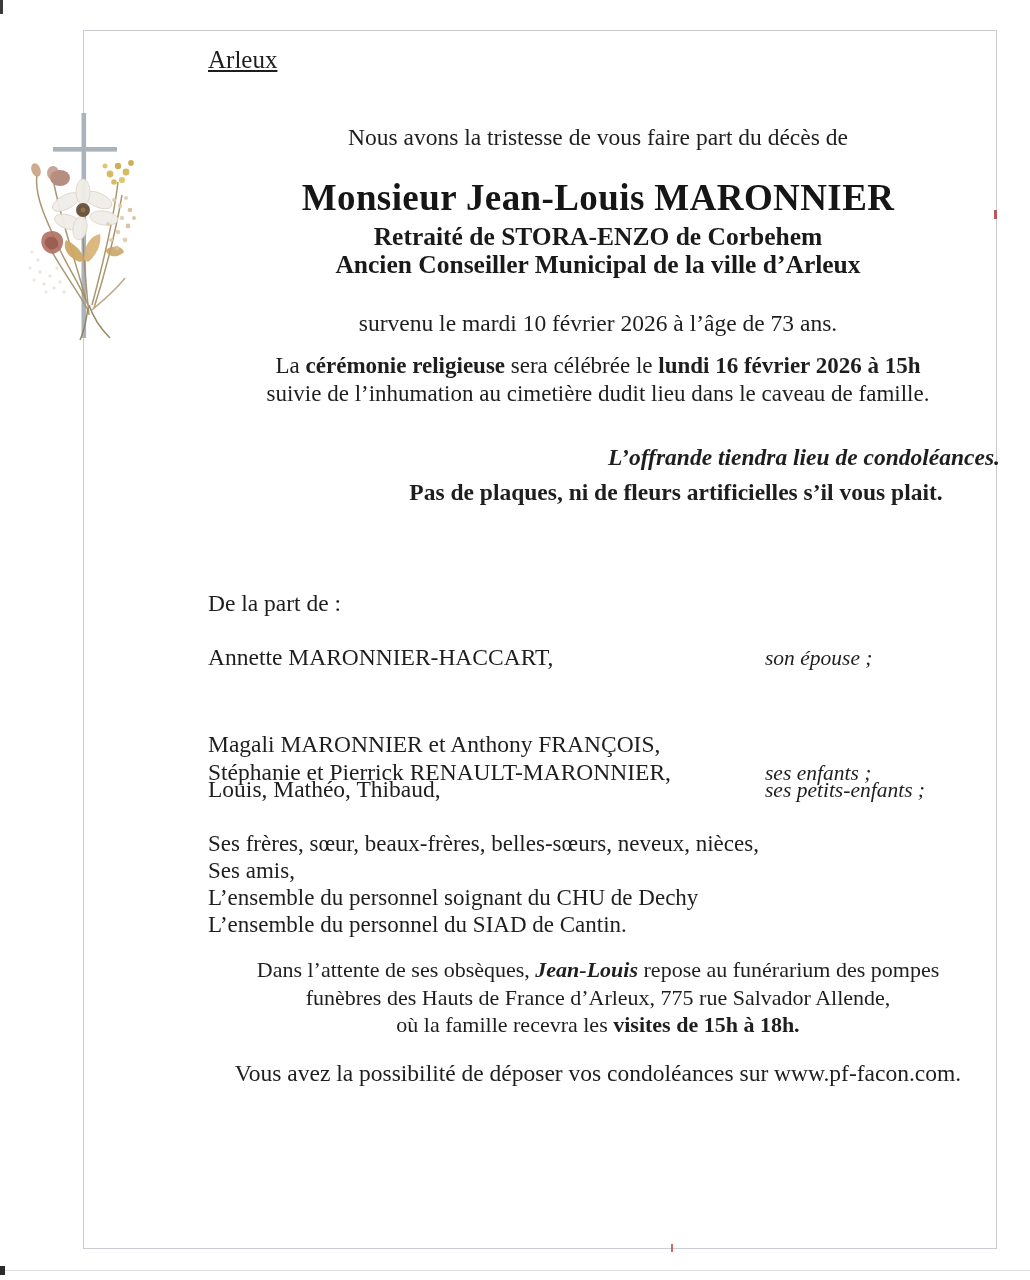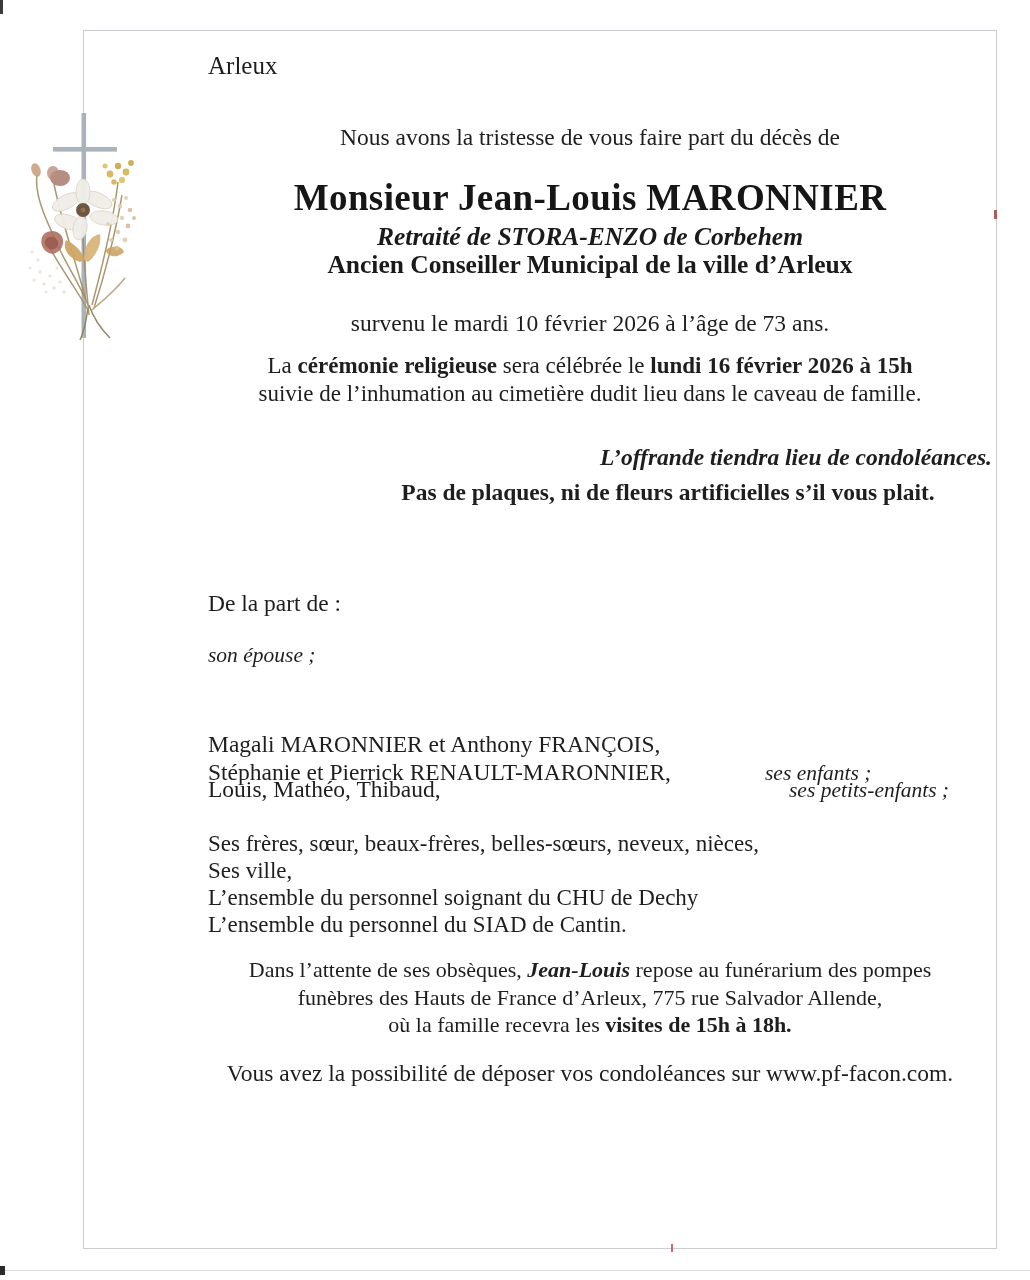--- a/index.html
+++ b/index.html
@@ -6,21 +6,21 @@
   body{
     width:1030px;height:1280px;position:relative;background:#ffffff;
     font-family:"Liberation Serif","DejaVu Serif",serif;color:#1e1e1e;
     overflow:hidden;
   }
   .card-border{
     position:absolute;left:83px;top:30px;width:912px;height:1217px;
     border:1px solid #caccd2;background:#ffffff;
   }
   .abs{position:absolute;white-space:nowrap;}
-  .content{left:208px;width:764px;text-align:center;}
+  .content{left:216px;width:764px;text-align:center;}
   .left-col{left:208px;text-align:left;}
   .location{font-size:25px;}
   .intro{font-size:23.5px;}
   .deceased-name{font-size:37px;font-weight:700;letter-spacing:.4px;color:#161616;}
   .deceased-role{font-size:25.5px;font-weight:700;color:#1a1a1a;}
   .death-line{font-size:23.5px;}
   .ceremony{font-size:23px;line-height:28px;}
   .offering{font-size:23.5px;font-weight:700;font-style:italic;padding-left:206px;}
   .request{font-size:23.5px;font-weight:700;padding-left:78px;}
   .family-heading{font-size:23.5px;}
@@ -127,62 +127,65 @@
       <circle cx="34" cy="184" r="1.8"></circle>
     <circle cx="40" cy="176" r="1.7"></circle>
       <circle cx="44" cy="188" r="1.8"></circle>
     <circle cx="36" cy="192" r="1.6"></circle>
       <circle cx="50" cy="182" r="1.7"></circle>
     <circle cx="47" cy="168" r="1.6"></circle>
       <circle cx="54" cy="192" r="1.7"></circle>
   </g>
 </svg>
 
-<div class="abs location left-col" style="top:52px;">Arleux</div>
+<div class="abs location left-col" style="top:46px;text-decoration:underline;">Arleux</div>
 
 <div class="abs content intro" style="top:124px;">Nous avons la tristesse de vous faire part du décès de</div>
 
 <div class="abs content deceased-name" style="top:176px;">Monsieur Jean-Louis MARONNIER</div>
-<div class="abs content deceased-role" style="top:222px;font-style:italic;">Retraité de STORA-ENZO de Corbehem</div>
+<div class="abs content deceased-role" style="top:222px;">Retraité de STORA-ENZO de Corbehem</div>
 <div class="abs content deceased-role" style="top:250px;">Ancien Conseiller Municipal de la ville d’Arleux</div>
 
 <div class="abs content death-line" style="top:310px;">survenu le mardi 10 février 2026 à l’âge de 73 ans.</div>
 
 <div class="abs content ceremony" style="top:352px;">
   <div><span>La </span><span class="b">cérémonie religieuse</span><span> sera célébrée le </span><span class="b">lundi 16 février 2026 à 15h</span></div>
   <div>suivie de l’inhumation au cimetière dudit lieu dans le caveau de famille.</div>
 </div>
 
 <div class="abs content offering" style="top:444px;">L’offrande tiendra lieu de condoléances.</div>
 <div class="abs content request" style="top:479px;">Pas de plaques, ni de fleurs artificielles s’il vous plait.</div>
 
 <div class="abs left-col family-heading" style="top:590px;">De la part de :</div>
 
 <div class="family-row" style="top:643px;">
+  <div class="family-names">
+    <div>Annette MARONNIER-HACCART,</div>
+  </div>
   <div class="family-relation">son épouse ;</div>
 </div>
 
 <div class="family-row" style="top:730px;">
   <div class="family-names">
     <div>Magali MARONNIER et Anthony FRANÇOIS,</div>
     <div>Stéphanie et Pierrick RENAULT-MARONNIER,</div>
   </div>
   <div class="family-relation">ses enfants ;</div>
 </div>
 
-<div class="family-row" style="top:775px;gap:24px;">
+<div class="family-row" style="top:775px;">
   <div class="family-names">
     <div>Louis, Mathéo, Thibaud,</div>
   </div>
   <div class="family-relation">ses petits-enfants ;</div>
 </div>
 
 <div class="abs left-col others" style="top:830px;">
   <div>Ses frères, sœur, beaux-frères, belles-sœurs, neveux, nièces,</div>
-  <div>Ses ville,</div>
+  <div>Ses amis,</div>
   <div>L’ensemble du personnel soignant du CHU de Dechy</div>
   <div>L’ensemble du personnel du SIAD de Cantin.</div>
 </div>
 
 <div class="abs content funeral" style="top:956px;">
   <div><span>Dans l’attente de ses obsèques, </span><span class="bi">Jean-Louis</span><span> repose au funérarium des pompes</span></div>
   <div>funèbres des Hauts de France d’Arleux, 775 rue Salvador Allende,</div>
   <div><span>où la famille recevra les </span><span class="b">visites de 15h à 18h.</span></div>
 </div>
 

